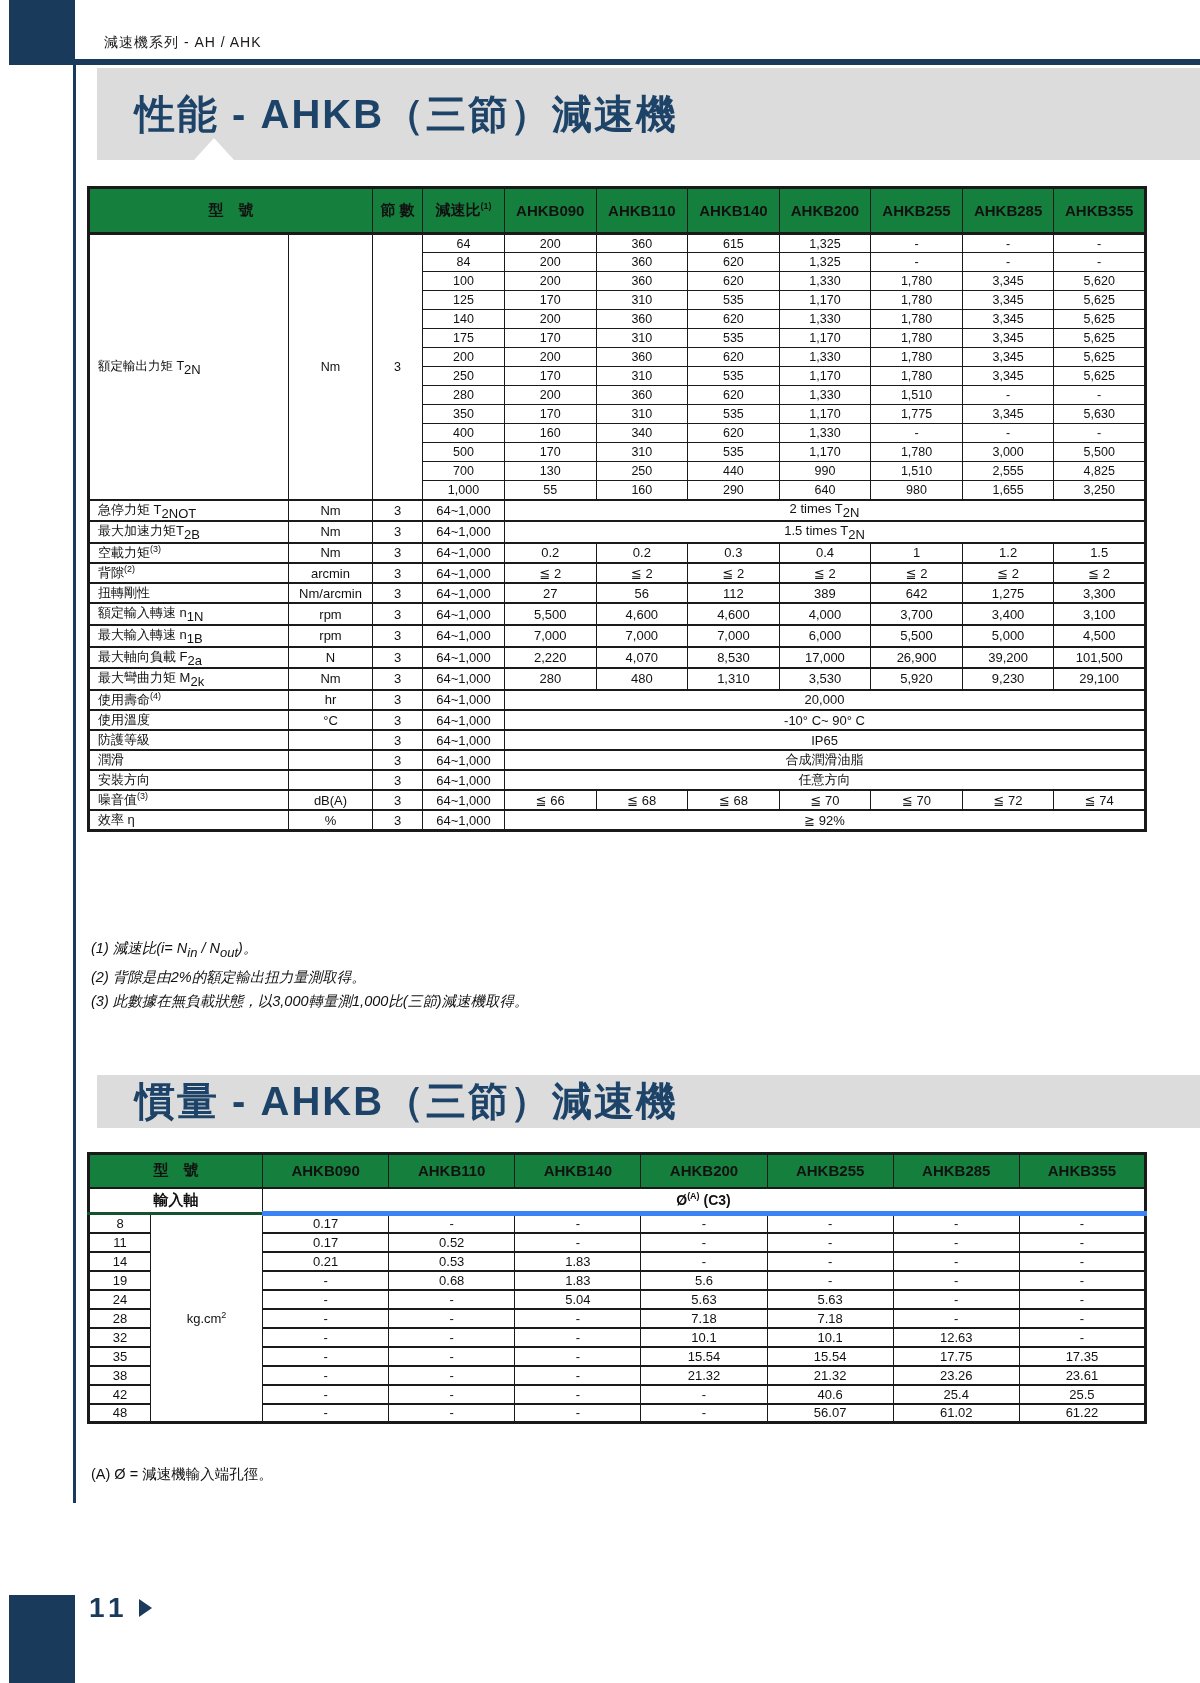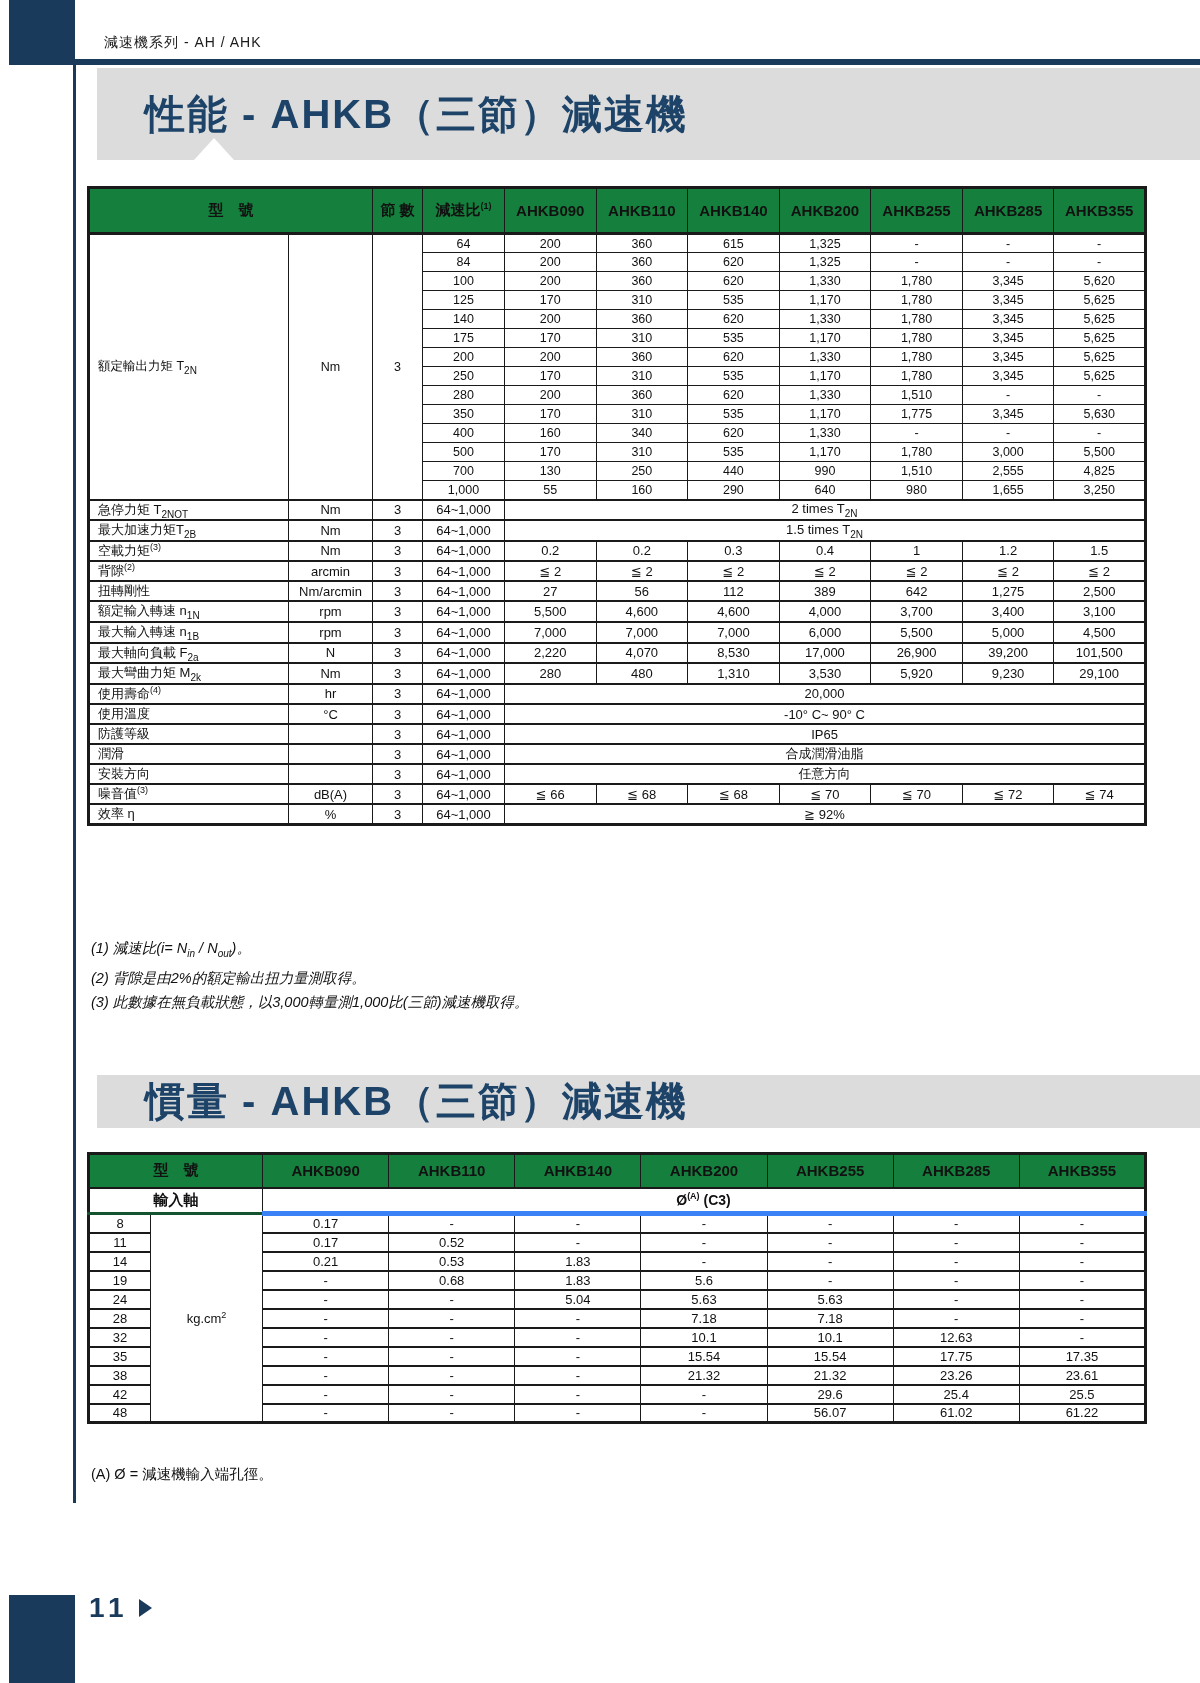--- a/index.html
+++ b/index.html
@@ -12,21 +12,21 @@
   .series-label{position:absolute;left:95px;top:34px;font-size:14px;letter-spacing:1px;color:#1a1a1a;}
   .left-line{position:absolute;left:64px;top:65px;width:3px;height:1438px;background:#1a3a5c;}
   .bottom-block{position:absolute;left:0;top:1595px;width:66px;height:88px;background:#1a3a5c;}
   .page-num{position:absolute;left:80px;top:1592px;color:#1a3a5c;font-size:28px;font-weight:bold;letter-spacing:5px;display:flex;align-items:center;}
   .page-num .tri{display:inline-block;width:0;height:0;border-left:13px solid #1a3a5c;border-top:9px solid transparent;border-bottom:9px solid transparent;margin-left:10px;}
 
   
   .banner{position:absolute;left:88px;width:1112px;background:#dcdcdc;display:flex;align-items:center;}
   .banner1{top:68px;height:92px;}
   .banner2{top:1075px;height:53px;}
-  .banner .title{margin:0;padding-left:48px;font-size:40px;font-weight:bold;color:#1d4468;letter-spacing:2px;white-space:nowrap;}
+  .banner .title{margin:0;padding-left:38px;font-size:40px;font-weight:bold;color:#1d4468;letter-spacing:2px;white-space:nowrap;}
   .notch{position:absolute;left:97px;bottom:0;width:0;height:0;border-left:20px solid transparent;border-right:20px solid transparent;border-bottom:22px solid #fff;}
 
   
   table{border-collapse:collapse;table-layout:fixed;background:#fff;}
   #t1{position:absolute;left:78px;top:186px;width:1060px;border:3px solid #1a1a1a;}
   #t2{position:absolute;left:78px;top:1152px;width:1060px;border:3px solid #1a1a1a;}
   td,th{border:1px solid #1a1a1a;text-align:center;padding:0 2px;font-size:13px;font-weight:normal;overflow:hidden;white-space:nowrap;}
   thead th{background:#15803d;font-weight:bold;font-size:15px;}
   #t1 thead tr{height:46px;}
   #t1 thead th{border-bottom:3px solid #1a1a1a;}
@@ -36,21 +36,21 @@
   #t1 tr.prow td{border-top:2px solid #1a1a1a;font-size:13px;}
   #t1 td.lbl{text-align:left;padding-left:8px;font-size:14px;}
   #t2 thead tr{height:34px;}
   #t2 thead th{border-bottom:2px solid #1a1a1a;}
   #t2 tr.shaft{height:26px;}
   #t2 tr.shaft .sh-label{font-weight:bold;font-size:15px;}
   #t2 tr.shaft .sh-bore{font-weight:bold;font-size:14px;border-bottom:5px solid #3b82f6;}
   #t2 tr.shaft .sh-label{border-bottom:3px solid #14532d;}
   #t2 tr.irow{height:19px;}
   #t2 tr.irow td{border-top:2px solid #1a1a1a;font-size:13px;}
-  sub{font-size:10px;text-align:center;}
+  sub{font-size:13px;text-align:center;}
   sup{font-size:9px;}
 
   
   .footnotes{position:absolute;left:82px;font-size:14.5px;color:#111;}
   .fn1{top:936px;font-style:italic;}
   .fn2{top:1462px;}
   .footnotes div{line-height:24px;}
 </style>
 </head>
 <body>
@@ -283,21 +283,21 @@
           <td class="lbl">扭轉剛性</td>
           <td>Nm/arcmin</td>
           <td>3</td>
           <td>64~1,000</td>
           <td>27</td>
           <td>56</td>
           <td>112</td>
           <td>389</td>
           <td>642</td>
           <td>1,275</td>
-          <td>2,500</td>
+          <td>3,300</td>
         </tr>
         <tr class="prow">
           <td class="lbl">額定輸入轉速 n<sub>1N</sub></td>
           <td>rpm</td>
           <td>3</td>
           <td>64~1,000</td>
           <td>5,500</td>
           <td>4,600</td>
           <td>4,600</td>
           <td>4,000</td>
@@ -531,21 +531,21 @@
           <td>21.32</td>
           <td>23.26</td>
           <td>23.61</td>
         </tr>
         <tr class="irow">
           <td>42</td>
           <td>-</td>
           <td>-</td>
           <td>-</td>
           <td>-</td>
-          <td>29.6</td>
+          <td>40.6</td>
           <td>25.4</td>
           <td>25.5</td>
         </tr>
         <tr class="irow">
           <td>48</td>
           <td>-</td>
           <td>-</td>
           <td>-</td>
           <td>-</td>
           <td>56.07</td>

